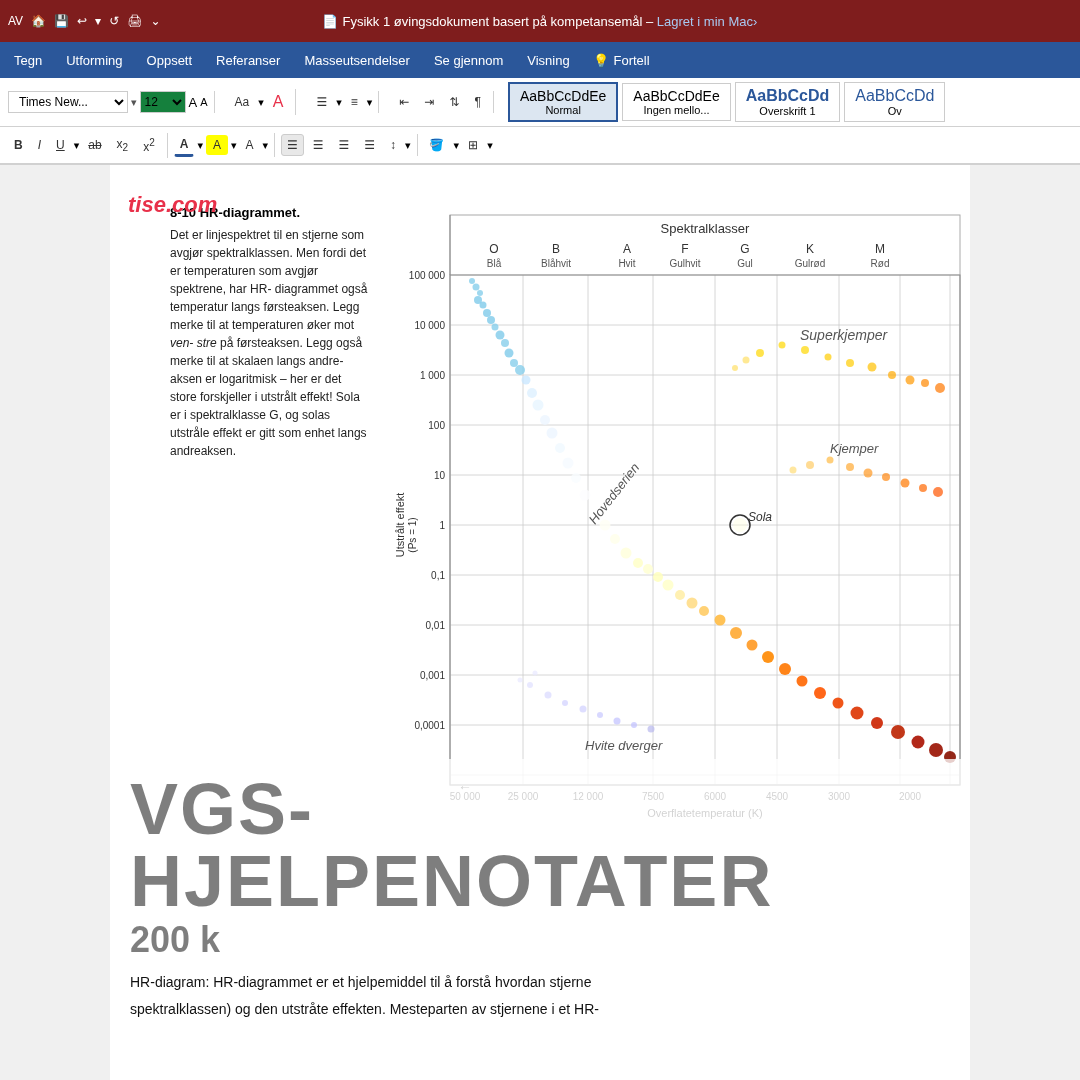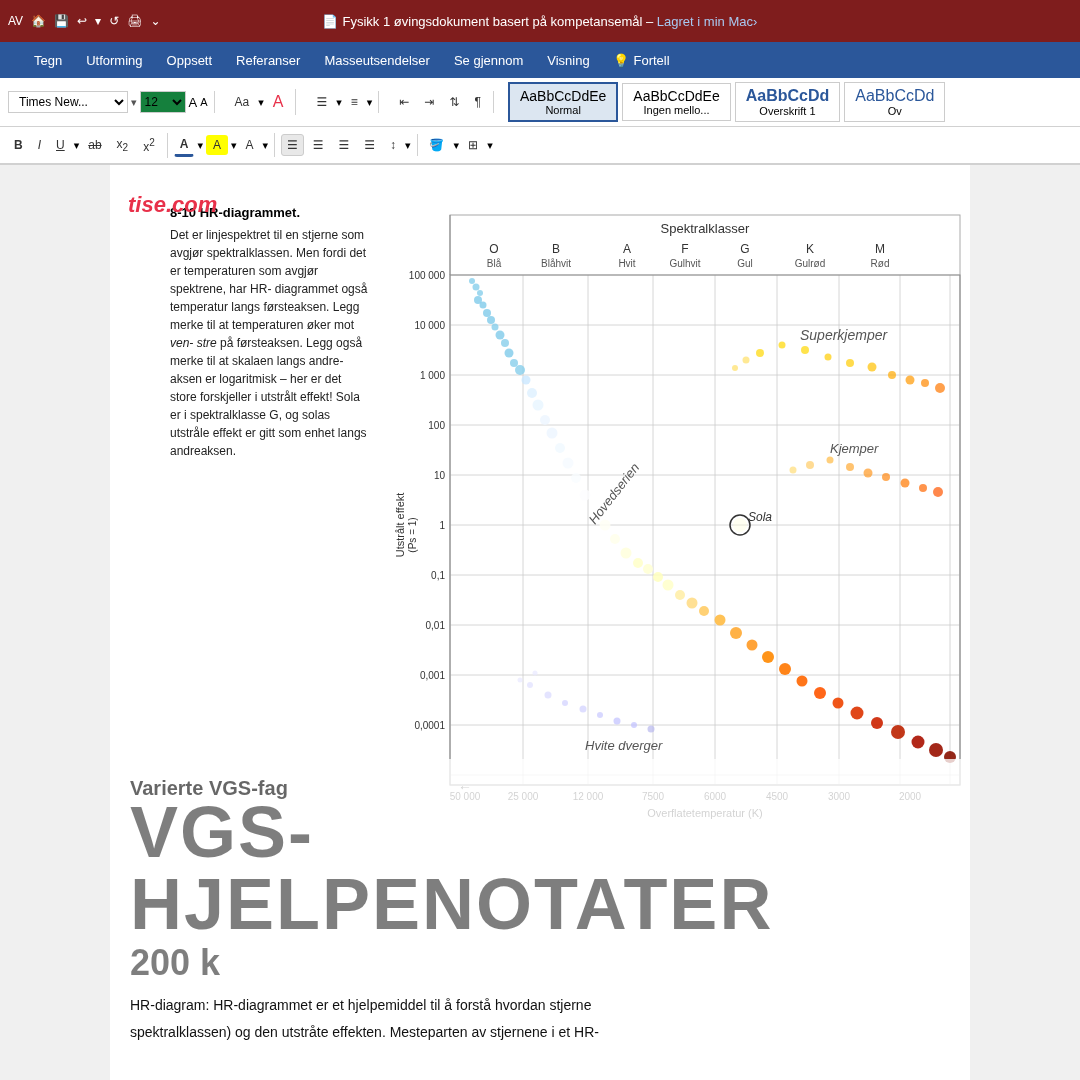--- a/index.html
+++ b/index.html
@@ -33,21 +33,21 @@
       color: white;
       font-size: 12px;
     }
 
     
     .menu-bar {
       background: #2b579a;
       height: 36px;
       display: flex;
       align-items: center;
-      padding: 0 24px;
+      padding: 0 4px;
       gap: 4px;
     }
     .menu-item {
       color: white;
       font-size: 13px;
       padding: 4px 10px;
       cursor: pointer;
       border-radius: 3px;
     }
 
@@ -578,21 +578,20 @@
 
           <rect x="60" y="70" width="510" height="510" fill="none" stroke="#888" stroke-width="1"></rect>
 
           <line x1="60" y1="10" x2="60" y2="70" stroke="#888" stroke-width="1"></line>
         </svg>
       </div>
     </div>
 
     <div class="vgs-overlay">
       <div class="vgs-text-block">
-        <div class="vgs-subtitle">Varierte VGS-fag</div>
         <div class="vgs-title">VGS-HJELPENOTATER</div>
         <div class="vgs-count">200 k</div>
       </div>
       <div class="doc-text-bottom">
         <p>HR-diagram: HR-diagrammet er et hjelpemiddel til å forstå hvordan stjerne</p>
         <p>spektralklassen) og den utstråte effekten. Mesteparten av stjernene i et HR-</p>
       </div>
     </div>
 
   </div>

